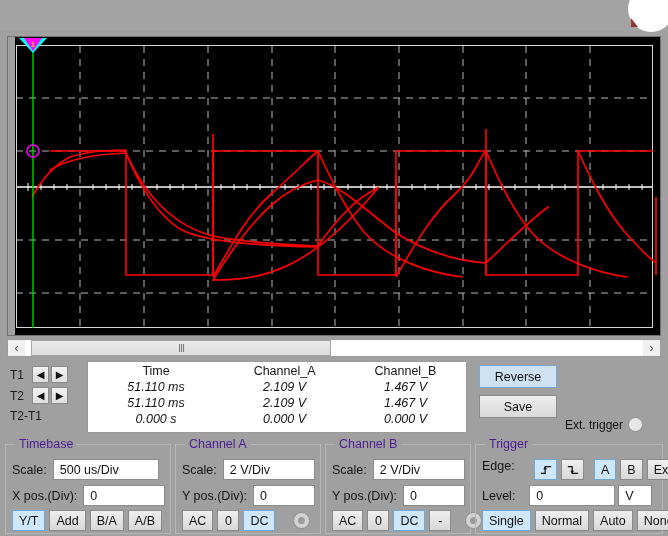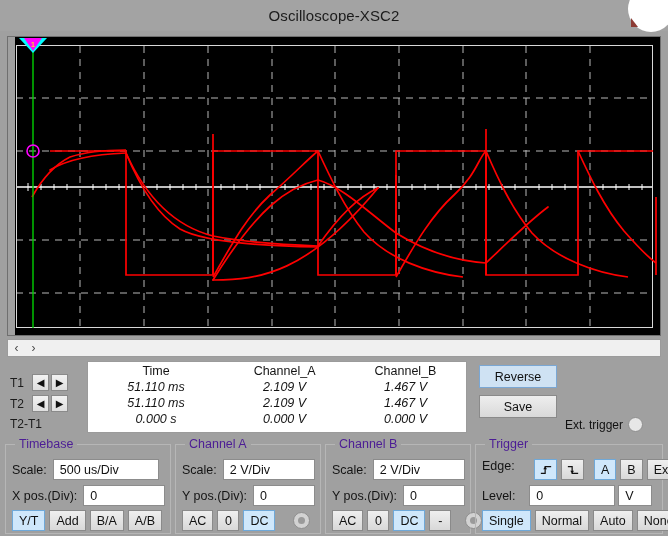--- a/index.html
+++ b/index.html
@@ -98,21 +98,21 @@
   .sb-grip { color: #7a7a7a; font-size: 11px; letter-spacing: -1px; }
 
   
   .meas-wrap {
     position: absolute; left: 7px; top: 361px;
     width: 654px; height: 74px;
   }
   .t-ctrl {
     position: absolute; left: 3px; top: 4px;
     width: 75px; height: 68px;
-    font-size: 12px; color: #1b1b1b; margin-top: 8px;
+    font-size: 12px; color: #1b1b1b;
   }
   .t-row { display: flex; align-items: center; height: 19px; margin-bottom: 2px; }
   .t-label { width: 22px; font-size: 12px; }
   .arrow-btn {
     width: 17px; height: 17px; margin-right: 2px;
     background: linear-gradient(#f2f2f2, #dfdfdf);
     border: 1px solid #8a8a8a;
     box-sizing: border-box;
     display: flex; align-items: center; justify-content: center;
     font-size: 10px; color: #111;
@@ -207,21 +207,20 @@
   }
   .term i { width: 7px; height: 7px; border-radius: 50%; background: #9a9a9a; display:block; }
   .icon-btn { width: 23px; height: 21px; padding: 0; }
 </style>
 </head>
 <body>
 
 <div id="app">
 
   <div class="titlebar">
-    <div class="titlebar-text">Oscilloscope-XSC2</div>
     <div class="corner-blob"></div>
     <div class="corner-mark"></div>
   </div>
 
   <div class="scope-outer">
     <svg class="grid-svg" viewBox="0 0 654 300">
       <g stroke="#c8c8c8" stroke-width="1" stroke-dasharray="7,6" fill="none" opacity="0.92">
         <line x1="72" y1="9" x2="72" y2="291"></line>
         <line x1="136" y1="9" x2="136" y2="291"></line>
         <line x1="200" y1="9" x2="200" y2="291"></line>
@@ -330,20 +329,25 @@
         <polygon points="5,0 23,0 14,13" fill="#ff00ff"></polygon>
         <text x="14" y="9" font-size="8" fill="#ffff00" text-anchor="middle" font-family="Liberation Sans, sans-serif">1</text>
       </svg>
     </div>
 
     <div class="scope-gutter"></div>
   </div>
 
   <div class="scrollbar">
     <div class="sb-btn">‹</div>
+    <div class="sb-track">
+      <div class="sb-thumb">
+        <span class="sb-grip">III</span>
+      </div>
+    </div>
     <div class="sb-btn">›</div>
   </div>
 
   <div class="meas-wrap">
 
     <div class="t-ctrl">
       <div class="t-row">
         <span class="t-label">T1</span>
         <span class="arrow-btn">◀</span>
         <span class="arrow-btn">▶</span>

